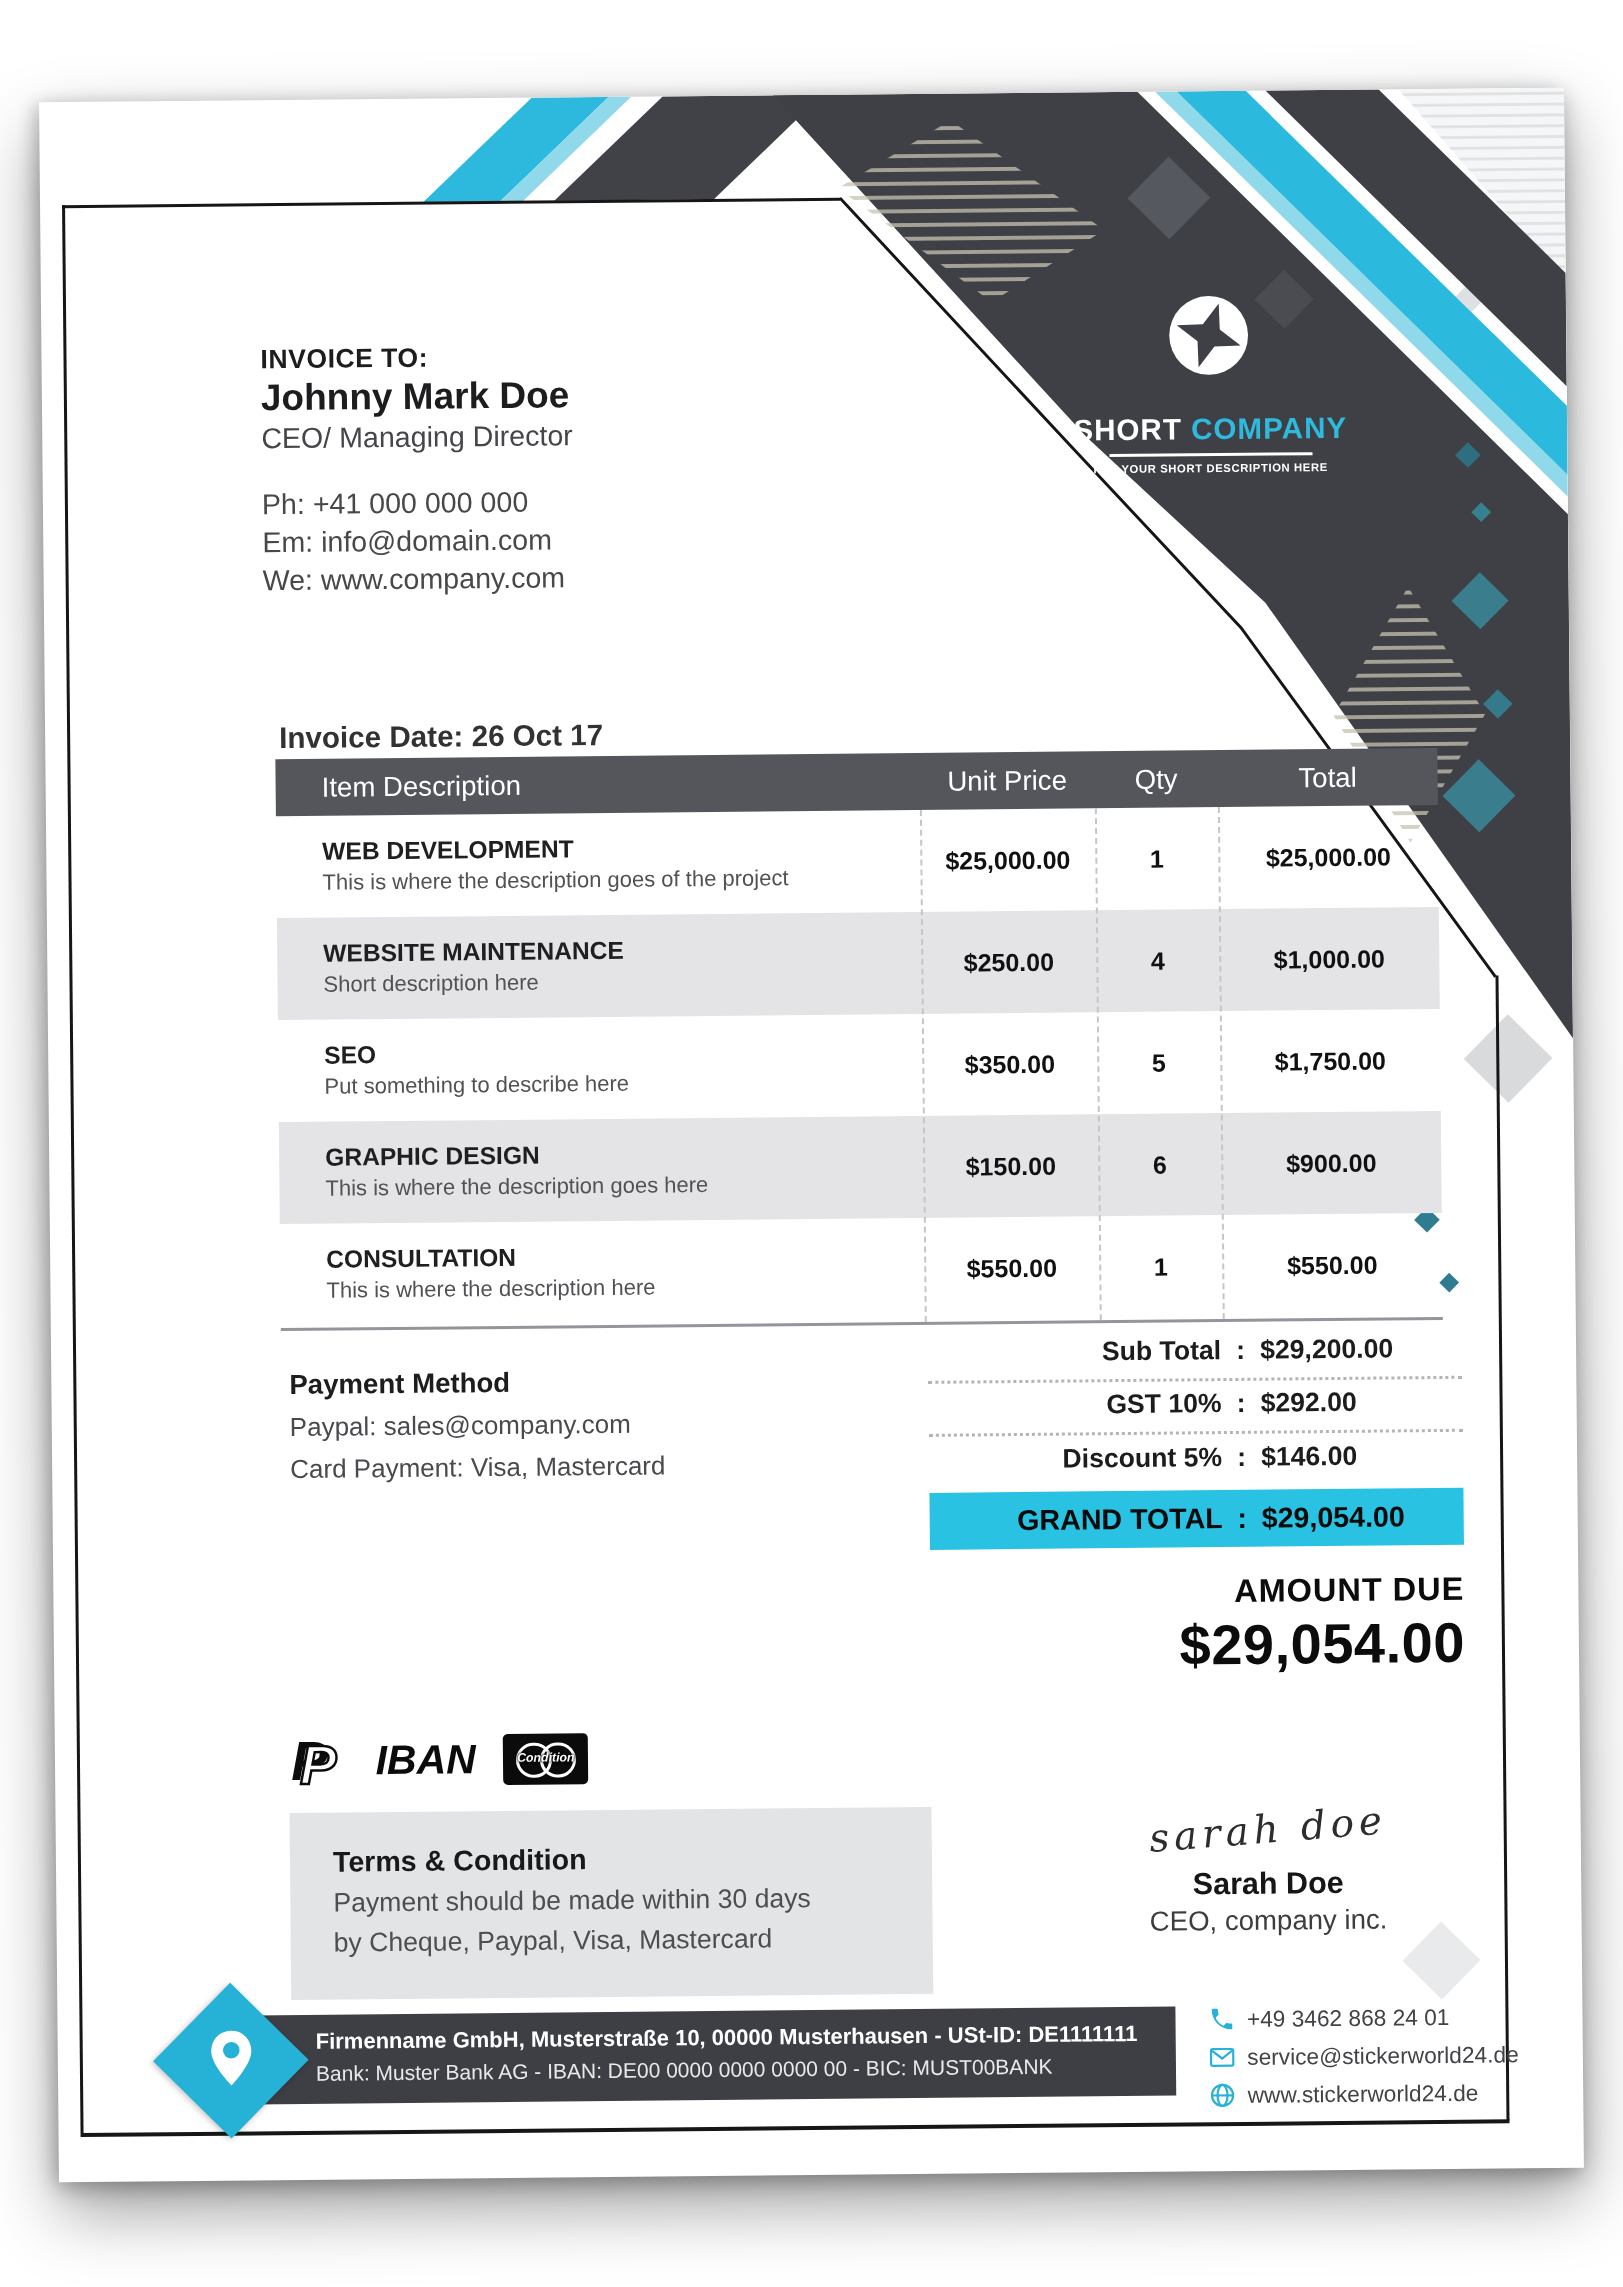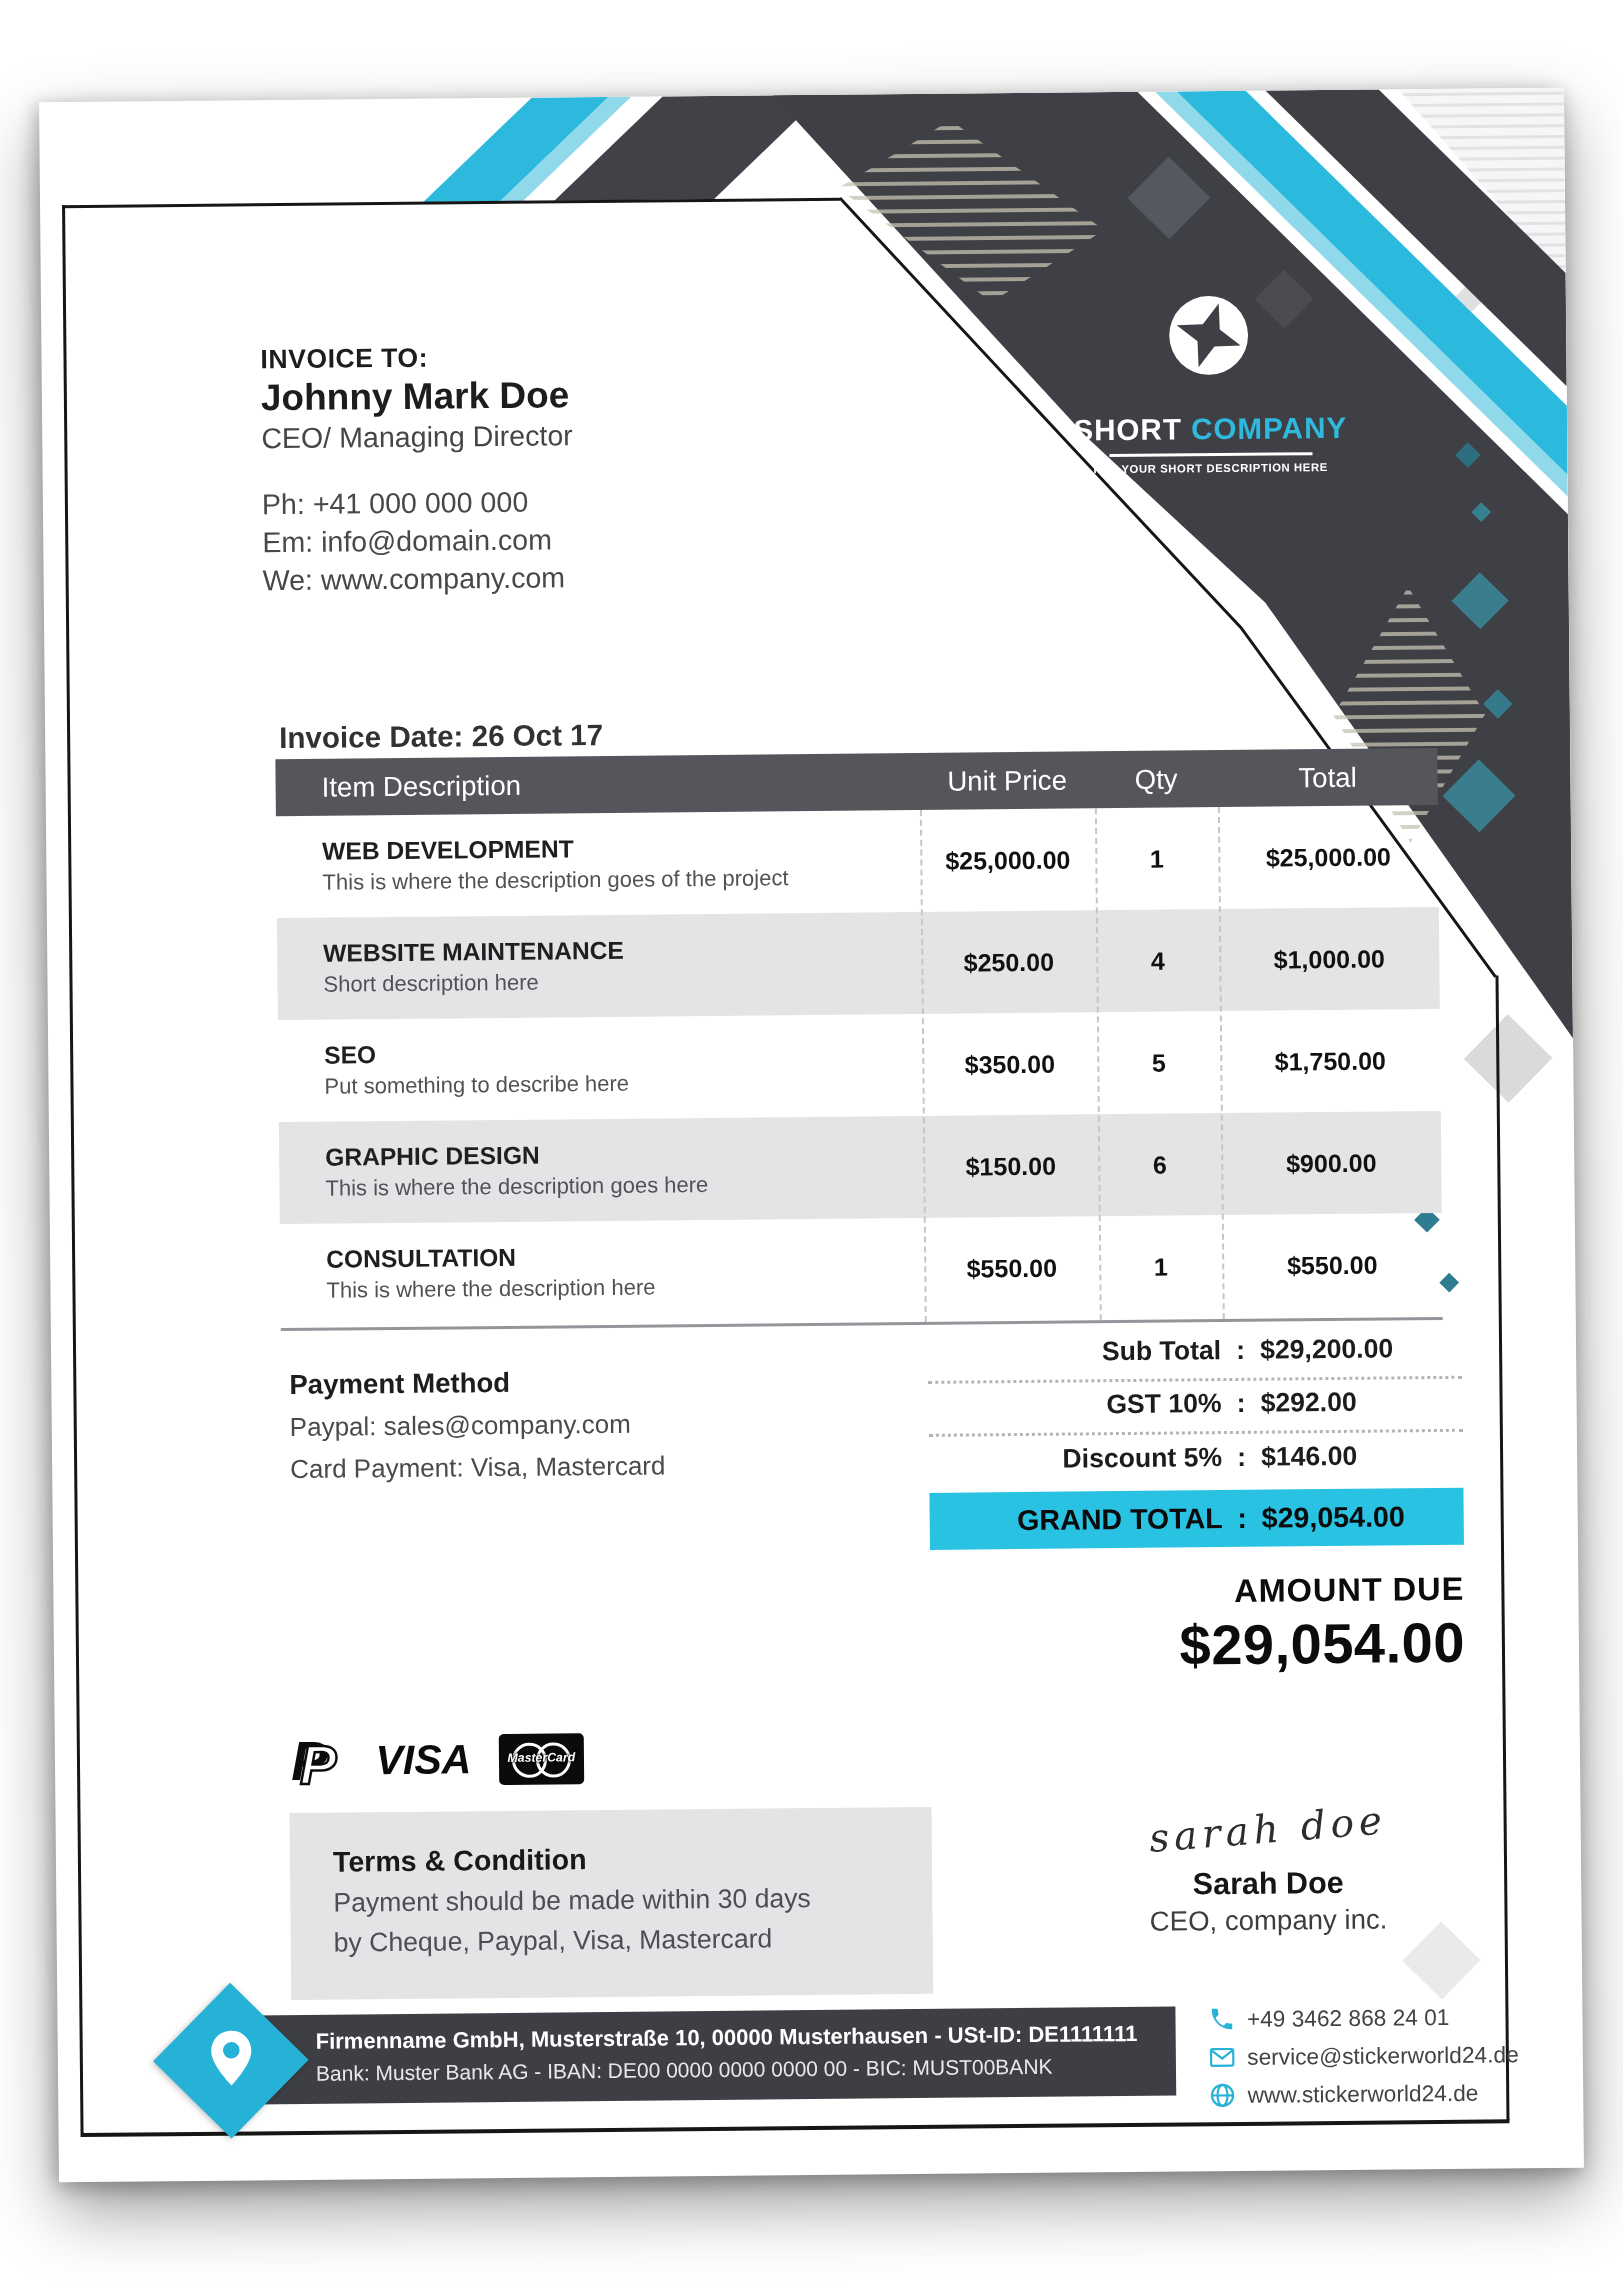--- a/index.html
+++ b/index.html
@@ -264,25 +264,25 @@
     <div id="amount-due">
       <div class="ad-label">AMOUNT DUE</div>
       <div class="ad-value">$29,054.00</div>
     </div>
 
     <div id="pay-logos">
       <div id="paypal-logo">
         <span class="p1">P</span>
         <span class="p2">P</span>
       </div>
-      <div id="visa-logo">VISA</div>
+      <div id="visa-logo">IBAN</div>
       <div id="mc-logo">
         <div class="circ cl"></div>
         <div class="circ cr"></div>
-        <div class="mc-word">MasterCard</div>
+        <div class="mc-word">Condition</div>
       </div>
     </div>
 
     <div id="terms-box">
       <div class="tb-inner">
         <div class="tb-title">Terms &amp; Condition</div>
         <div class="tb-line">Payment should be made within 30 days</div>
         <div class="tb-line">by Cheque, Paypal, Visa, Mastercard</div>
       </div>
     </div>

